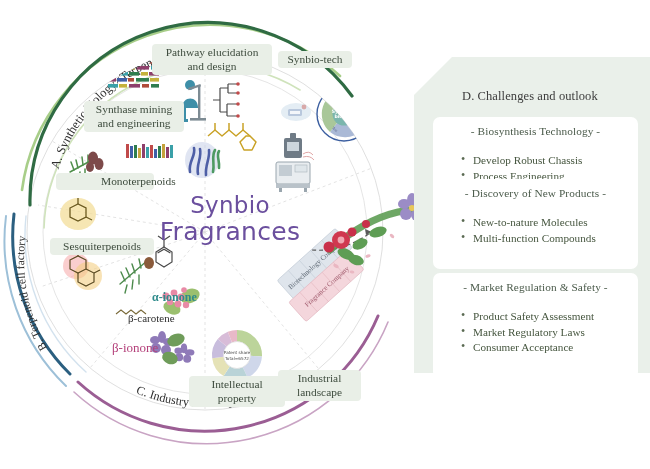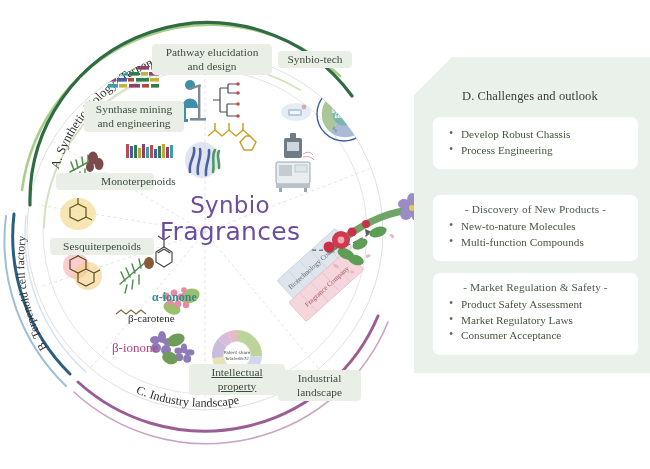--- a/index.html
+++ b/index.html
@@ -11,21 +11,21 @@
   
   .outlook{position:absolute;left:414px;top:57px;width:236px;height:316px;}
   .outlook-bg{position:absolute;inset:0;background:#eaf0ea;
      clip-path:polygon(38px 0,236px 0,236px 350px,0 350px,0 38px);}
   .outlook-title{position:absolute;left:48px;top:32px;font-size:12.5px;color:#3b3b3b;
      letter-spacing:.1px;}
   .card{position:absolute;left:19px;width:205px;background:#ffffff;border-radius:7px;
      padding:6px 8px 7px 8px;box-sizing:border-box;}
   .card-head{text-align:center;font-size:11.3px;color:#4a5a4a;margin:2px 0 4px 0;
      letter-spacing:.1px;}
-  .card ul{margin:4px;padding:0;list-style:none;}
+  .card ul{margin:16px;padding:0;list-style:none;}
   .card li{font-size:11.2px;color:#46563f;line-height:15.5px;padding-left:16px;position:relative;}
   .card li:before{content:"\2022";position:absolute;left:4px;top:-1px;color:#5a6a52;font-size:12px;}
 
   
   .seclabel{position:absolute;background:#e9efe7;border-radius:4px;
      color:#3c4a3c;text-align:center;line-height:13px;font-size:11.4px;
      padding:2px 5px;box-sizing:border-box;white-space:nowrap;}
   .seclabel.two{line-height:13.5px;}
   .molname{position:absolute;font-size:12px;white-space:nowrap;}
 
@@ -413,21 +413,21 @@
 
   <div class="seclabel" style="left:56px;top:173px;width:98px;padding-left:45px;">
     <span>Monoterpenoids</span>
   </div>
 
   <div class="seclabel" style="left:50px;top:238px;width:104px;">
     <span>Sesquiterpenoids</span>
   </div>
 
 
-  <div class="seclabel two" style="left:189px;top:364px;width:96px;text-decoration:underline;">
+  <div class="seclabel two" style="left:189px;top:376px;width:96px;">
     <span>Intellectual</span><br>
     <span>property</span>
   </div>
 
   <div class="seclabel two" style="left:278px;top:370px;width:83px;">
     <span>Industrial</span><br>
     <span>landscape</span>
   </div>
 
   <div class="molname" style="left:152px;top:290px;color:#2e8b8b;font-weight:bold;">α-ionone</div>
@@ -437,27 +437,28 @@
   <div class="cc" style="left:145px;top:192px;width:170px;">
     <div class="brandline" style="font-size:23px;line-height:26px;">Synbio</div>
     <div class="brandline" style="font-size:25px;line-height:28px;">Fragrances</div>
   </div>
 
   <div class="outlook">
     <div class="outlook-bg"></div>
     <div class="outlook-title">D. Challenges and outlook</div>
 
     <div class="card" id="card0" style="top:60px;">
+      <div class="card-head">-  Biosynthesis Technology  -</div>
       <ul>
         <li>Develop Robust Chassis</li>
         <li>Process Engineering</li>
       </ul>
     </div>
 
-    <div class="card" id="card1" style="top:138px;">
+    <div class="card" id="card1" style="top:122px;">
       <div class="card-head">- Discovery of New Products -</div>
       <ul>
         <li>New-to-nature Molecules</li>
         <li>Multi-function Compounds</li>
       </ul>
     </div>
 
     <div class="card" id="card2" style="top:216px;">
       <div class="card-head">- Market Regulation &amp; Safety -</div>
       <ul>

